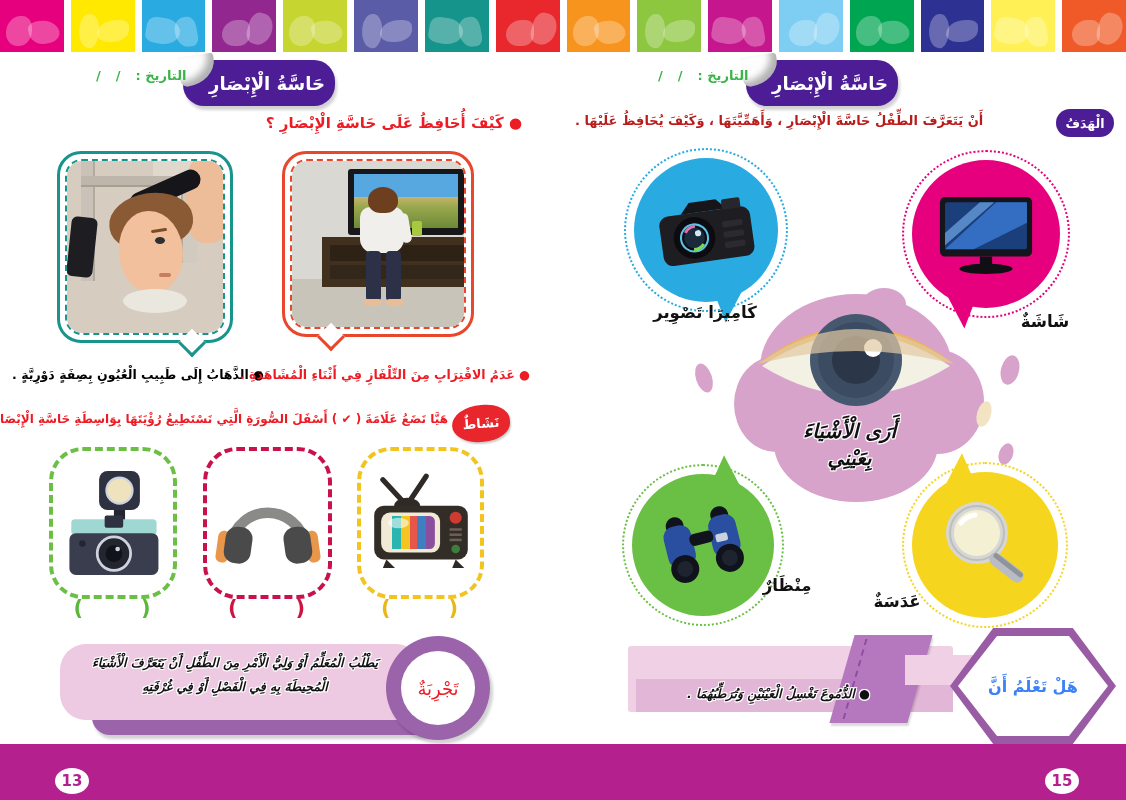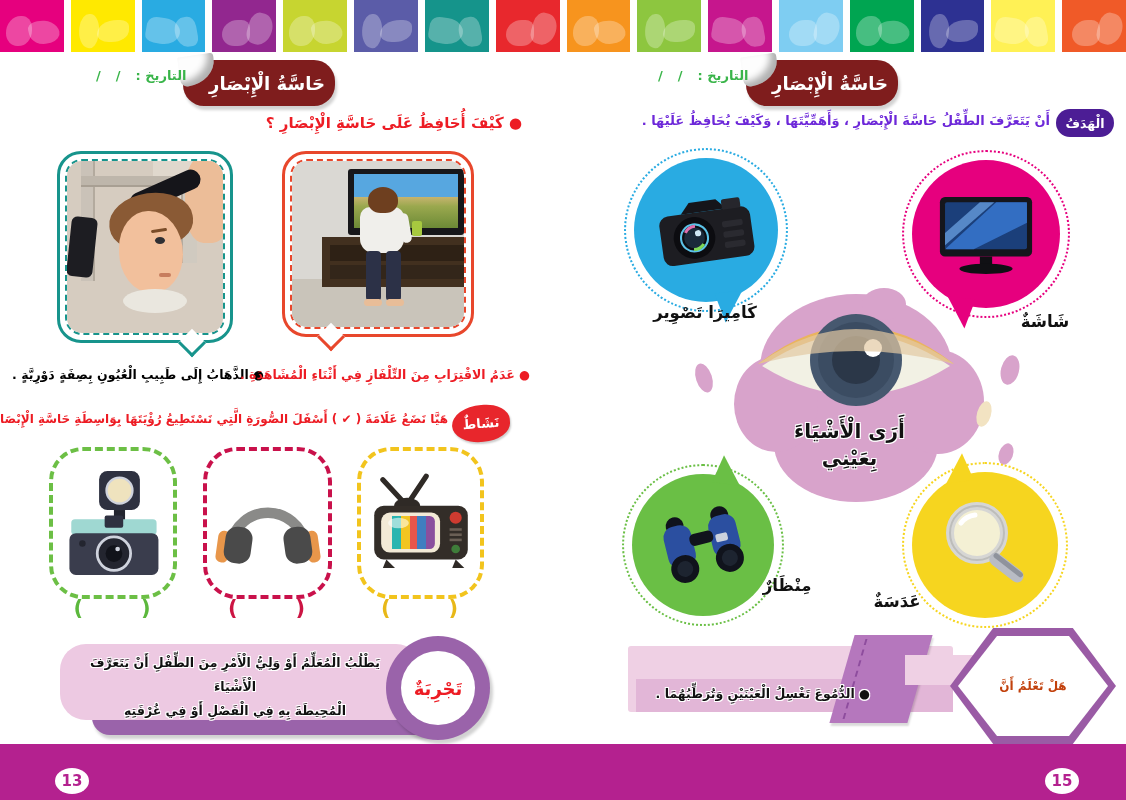--- a/index.html
+++ b/index.html
@@ -14,39 +14,39 @@
   .tab.v0::before{left:6px;bottom:6px;width:26px;height:30px;border-radius:60% 40% 55% 45%;}
   .tab.v0::after{right:5px;bottom:8px;width:30px;height:24px;border-radius:30% 70% 40% 60%;transform:rotate(-14deg);}
   .tab.v1::before{left:8px;bottom:4px;width:20px;height:34px;border-radius:45% 55% 40% 60%;transform:rotate(8deg);}
   .tab.v1::after{right:6px;bottom:10px;width:32px;height:22px;border-radius:70% 30% 60% 40%;}
   .tab.v2::before{left:4px;bottom:8px;width:34px;height:26px;border-radius:40% 60% 65% 35%;transform:rotate(10deg);}
   .tab.v2::after{right:8px;bottom:5px;width:22px;height:30px;border-radius:55% 45% 35% 65%;transform:rotate(-10deg);}
   .tab.v3::before{left:10px;bottom:6px;width:28px;height:26px;border-radius:65% 35% 50% 50%;}
   .tab.v3::after{right:4px;bottom:7px;width:24px;height:32px;border-radius:45% 55% 60% 40%;transform:rotate(16deg);}
 
   
-  .ribbon{position:absolute;width:152px;height:46px;background:#7f1d1d;border-radius:21px;
+  .ribbon{position:absolute;width:152px;height:46px;background:#4c1d95;border-radius:21px;
           box-shadow:2px 4px 3px rgba(0,0,0,.18);}
   .ribbon .curl{position:absolute;left:-4px;top:-5px;width:36px;height:30px;background:#fdfdfd;
           border-radius:2px 4px 95% 8px;box-shadow:inset -6px -5px 7px rgba(0,0,0,.3);transform:rotate(-8deg);}
   .ribbon .rtitle{position:absolute;inset:0;display:flex;align-items:center;justify-content:center;
           padding-left:16px;color:#fff;font-weight:bold;font-size:18px;direction:rtl;white-space:nowrap;}
   .date-row{position:absolute;color:#3ab54a;font-weight:bold;font-size:13px;direction:rtl;
           display:flex;gap:15px;align-items:center;}
 
   
   .rtl{direction:rtl;}
   .nowrap{white-space:nowrap;}
-  .outline-w{text-shadow:-1px -1px 0 #fff,1px -1px 0 #fff,-1px 1px 0 #fff,1px 1px 0 #fff,0 1px 0 #fff,0 -1px 0 #fff;}
+  .outline-w{text-shadow:-1px -1px 0 #fff,1px -1px 0 #fff,-1px 1px 0 #fff,1px 1px 0 #fff,0 1px 0 #fff,0 -1px 0 #fff;font-style:italic;}
 
   
   .obj-badge{position:absolute;left:1056px;top:109px;width:58px;height:28px;background:#4c1d95;
           border-radius:14px;color:#fff;font-weight:bold;font-size:12.5px;display:flex;
           align-items:center;justify-content:center;}
-  .obj-text{position:absolute;left:575px;top:113px;width:475px;text-align:right;color:#6d28d9;
+  .obj-text{position:absolute;left:575px;top:113px;width:475px;text-align:left;color:#b91c1c;
           font-weight:bold;font-size:13px;}
 
   
   .bubble{position:absolute;border-radius:50%;}
   .bubble::before{content:"";position:absolute;inset:-10px;border:2.5px dotted currentColor;border-radius:50%;}
   .bubble .icon-wrap{position:absolute;inset:0;display:flex;align-items:center;justify-content:center;}
   .tail{position:absolute;width:0;height:0;}
   .bubble-camera{left:634px;top:158px;width:144px;height:144px;background:#29abe2;color:#29abe2;}
   .bubble-camera .tail{bottom:-20px;right:34px;border-left:8px solid transparent;border-right:20px solid transparent;border-top:30px solid #29abe2;transform:rotate(-6deg);}
   .bubble-screen{left:912px;top:160px;width:148px;height:148px;background:#e6007e;color:#e6007e;}
@@ -68,21 +68,21 @@
   .dyk-fold::before{content:"";position:absolute;left:12px;top:4px;bottom:4px;border-left:2px dashed #8e4d9e;}
   .dyk-connector{position:absolute;left:905px;top:655px;width:70px;height:30px;background:#efd0e4;}
   .dyk-facts{position:absolute;left:632px;top:649px;width:238px;direction:rtl;text-align:right;
           font-size:12.5px;font-weight:bold;color:#111;line-height:30px;white-space:nowrap;}
   .hex{position:absolute;left:950px;top:628px;width:166px;height:116px;}
   .hex .h-outer{position:absolute;inset:0;background:#9a5ba5;
           clip-path:polygon(26% 0,74% 0,100% 50%,74% 100%,26% 100%,0 50%);}
   .hex .h-inner{position:absolute;inset:8px;background:#fff;
           clip-path:polygon(26% 0,74% 0,100% 50%,74% 100%,26% 100%,0 50%);}
   .hex .h-text{position:absolute;inset:0;display:flex;align-items:center;justify-content:center;
-          font-weight:bold;font-size:12px;direction:rtl;color:#c2410c;}
+          font-weight:bold;font-size:16px;direction:rtl;color:#3b82f6;}
 
   
   .question{position:absolute;left:150px;top:114px;width:372px;direction:rtl;text-align:right;
           color:#ed1c24;font-size:15px;font-weight:bold;white-space:nowrap;}
   .photo-frame{position:absolute;background:#fff;border-radius:24px;padding:5px;}
   .photo-frame .inner{width:100%;height:100%;border-radius:17px;overflow:hidden;position:relative;}
   .frame-teal{left:57px;top:151px;width:176px;height:192px;border:3.5px solid #17948c;}
   .frame-teal .inner{border:2px dashed #17948c;}
   .frame-red{left:282px;top:151px;width:192px;height:186px;border:3.5px solid #e8472c;}
   .frame-red .inner{border:2px dashed #e8472c;}
@@ -110,21 +110,21 @@
   .mark-tv{left:357px;width:127px;color:#e8b818;}
 
   .exp-swoosh{position:absolute;left:92px;top:699px;width:352px;height:36px;background:#9a63aa;
           border-radius:18px;box-shadow:2px 4px 3px rgba(0,0,0,.18);}
   .exp-box{position:absolute;left:60px;top:644px;width:362px;height:76px;background:#edc9e2;border-radius:26px;}
   .exp-text{position:absolute;left:70px;top:651px;width:330px;direction:rtl;text-align:center;
           font-size:12.5px;font-weight:bold;color:#111;line-height:1.9;}
   .exp-circle{position:absolute;left:386px;top:636px;width:104px;height:104px;border-radius:50%;
           background:#9a63aa;box-shadow:3px 4px 3px rgba(0,0,0,.18);}
   .exp-circle .ci{position:absolute;inset:15px;background:#fff;border-radius:50%;display:flex;
-          align-items:center;justify-content:center;color:#ed1c24;font-weight:bold;font-size:18px;direction:rtl;}
+          align-items:center;justify-content:center;color:#ed1c24;font-weight:normal;font-size:18px;direction:rtl;}
 
   
   .bbar{position:absolute;left:0;top:744px;width:1126px;height:56px;background:#b4218f;}
   .pill{position:absolute;top:768px;width:34px;height:26px;background:#fff;border-radius:50%;
           display:flex;align-items:center;justify-content:center;color:#b4218f;font-weight:bold;font-size:15px;}
   .pill-left{left:55px;} .pill-right{left:1045px;}
 
   
   .abs{position:absolute;}
   

